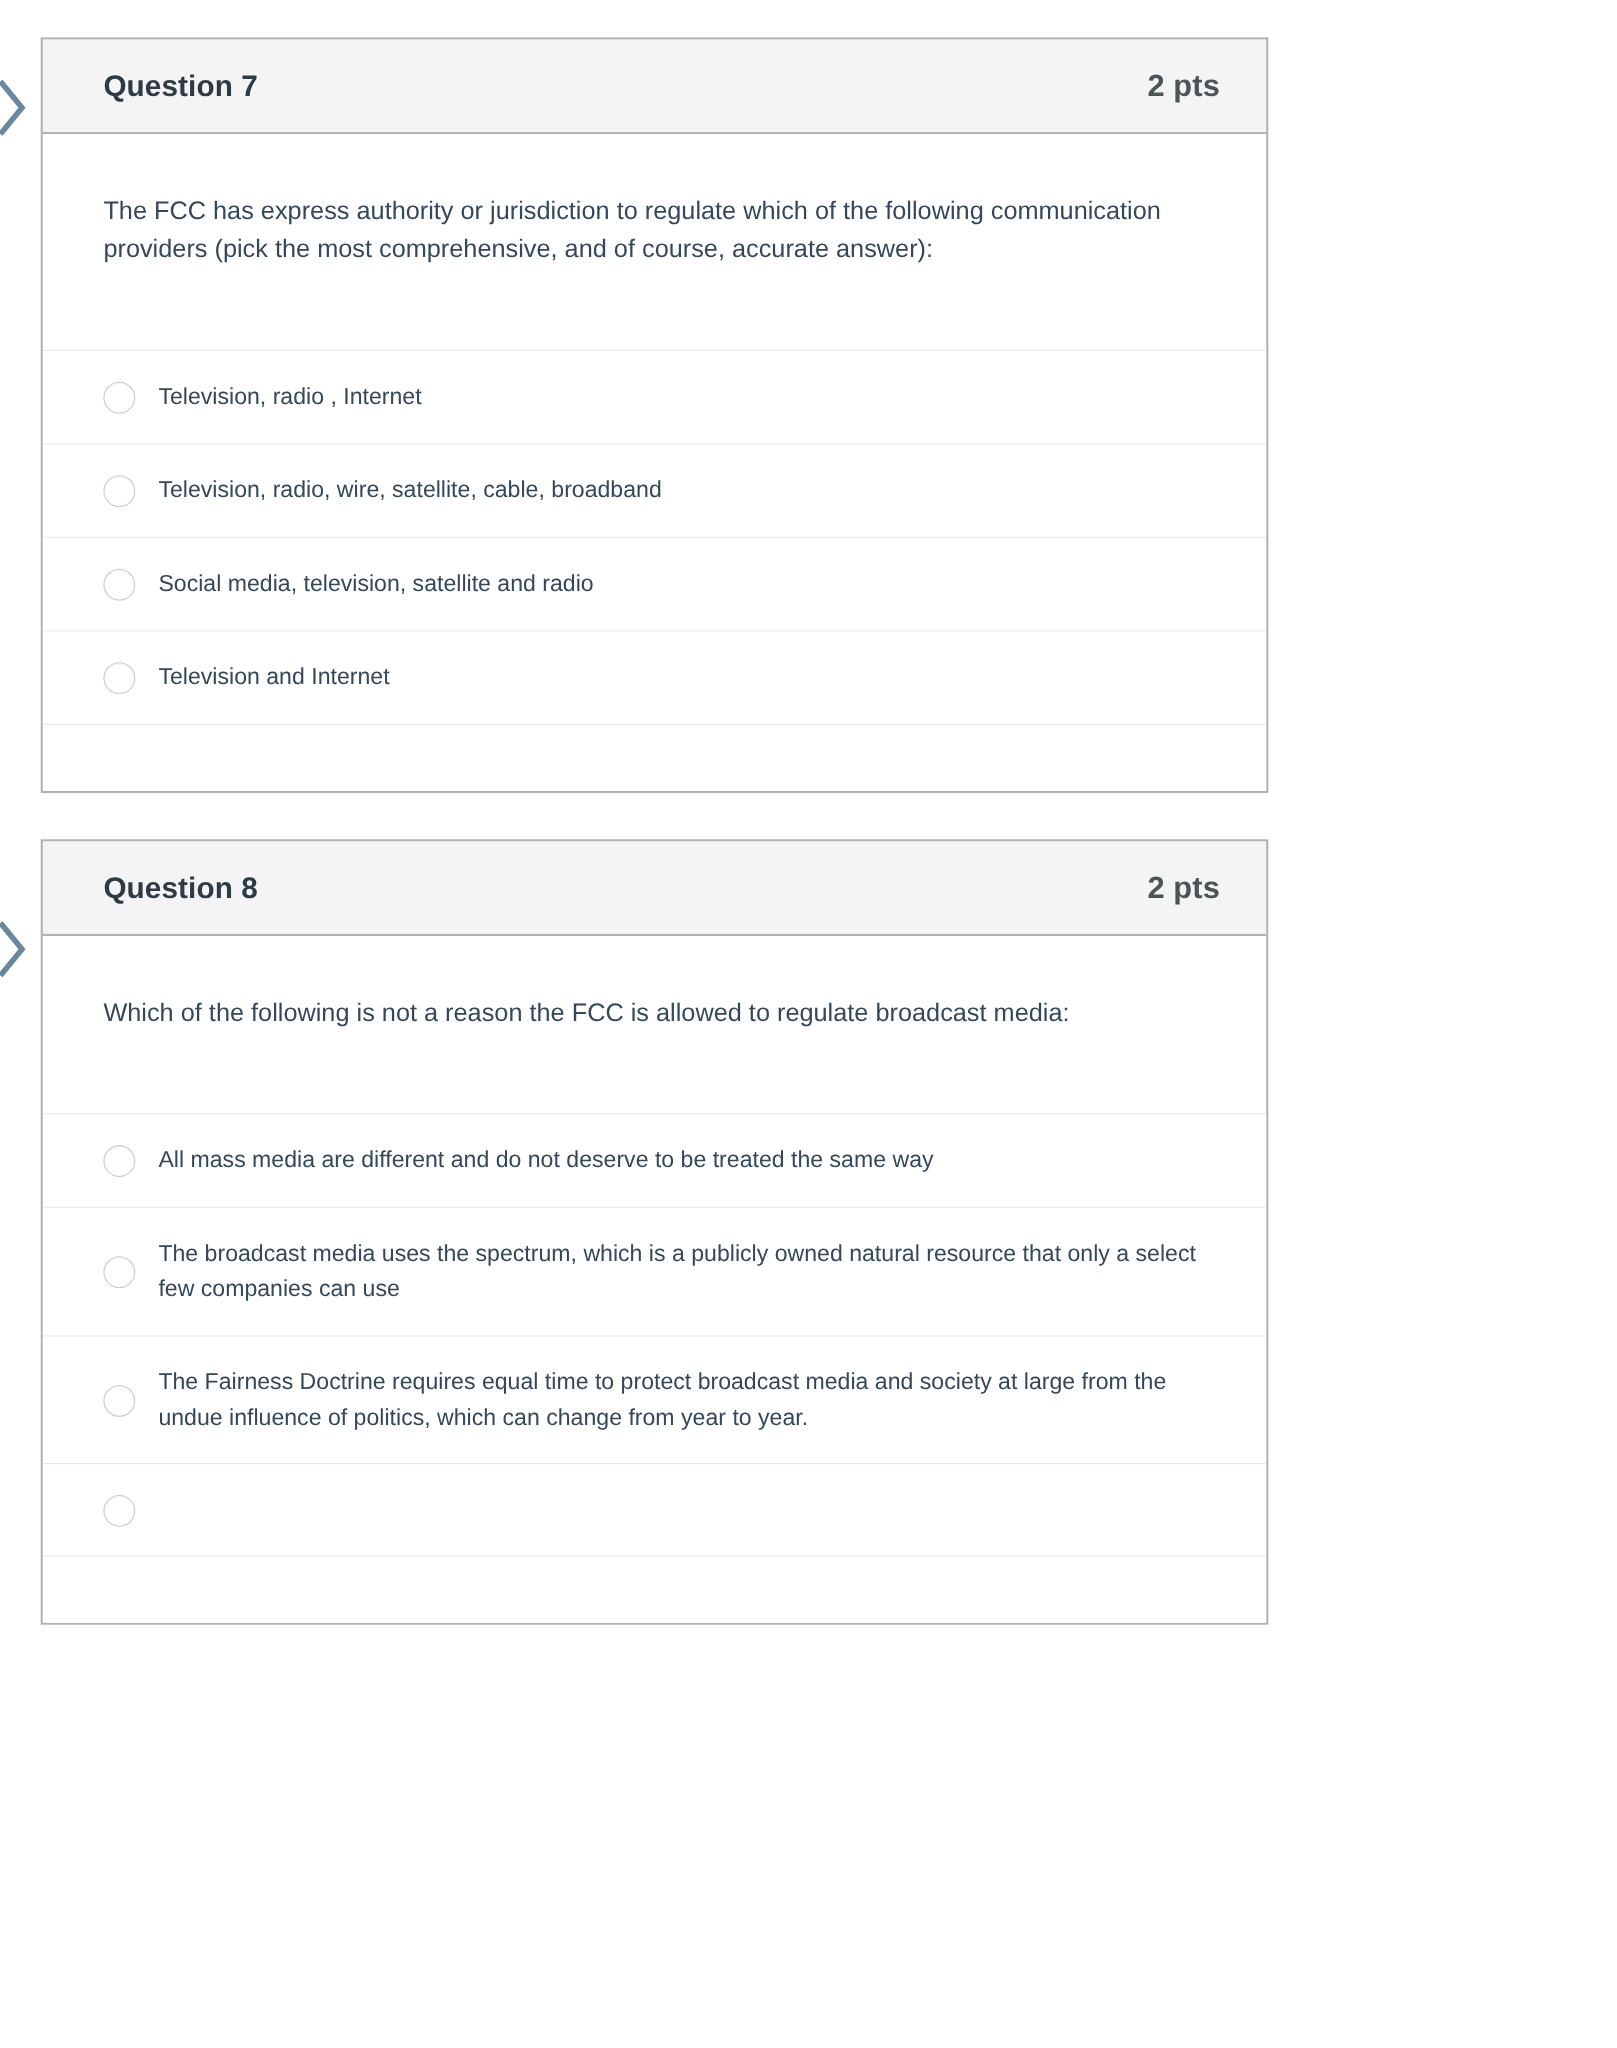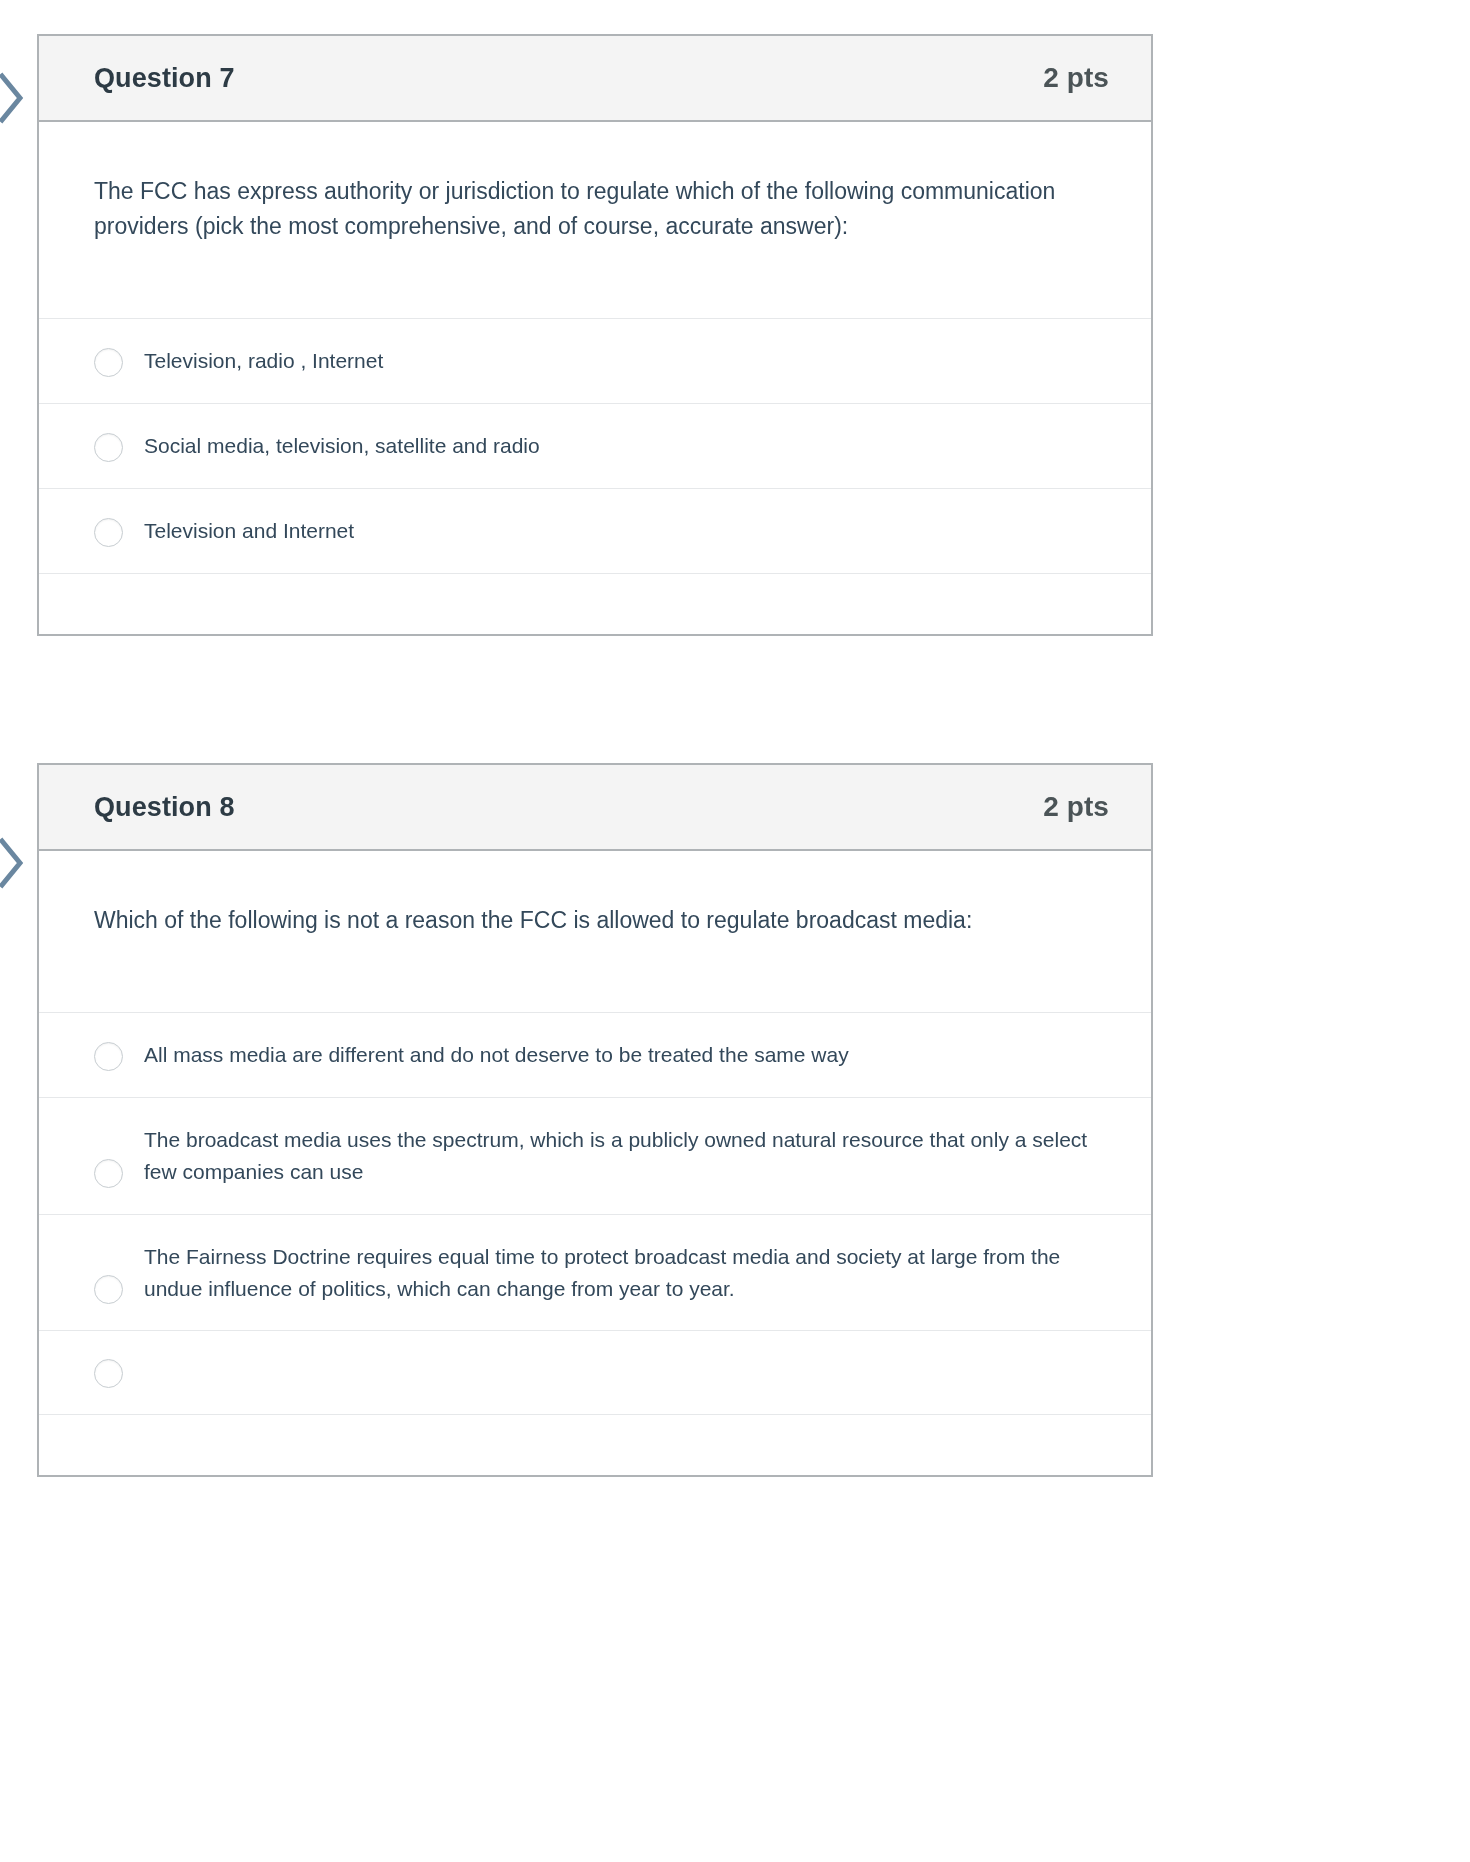--- a/index.html
+++ b/index.html
@@ -64,21 +64,21 @@
     font-weight: 400;
   }
 
   
   .answers {
     margin-top: 74px;
     padding: 0 0 0 0;
   }
   .answer-row {
     display: flex;
-    align-items: flex-end;
+    align-items: center;
     border-top: 1px solid #e6e8ea;
     padding: 26px 60px 26px 55px;
     box-sizing: border-box;
     background: #ffffff;
   }
   .radio {
     flex: 0 0 auto;
     width: 27px;
     height: 27px;
     border-radius: 50%;
@@ -130,20 +130,24 @@
     <div class="question-body">
       <div class="question-text">The FCC has express authority or jurisdiction to regulate which of the following communication providers (pick the most comprehensive, and of course, accurate answer):</div>
 
       <div class="answers">
         <label class="answer-row">
           <span class="radio"></span>
           <span class="answer-text">Television, radio , Internet</span>
         </label>
         <label class="answer-row">
           <span class="radio"></span>
+          <span class="answer-text">Television, radio, wire, satellite, cable, broadband</span>
+        </label>
+        <label class="answer-row">
+          <span class="radio"></span>
           <span class="answer-text">Social media, television, satellite and radio</span>
         </label>
         <label class="answer-row">
           <span class="radio"></span>
           <span class="answer-text">Television and Internet</span>
         </label>
       </div>
 
       <div class="card-tail"></div>
     </div>

